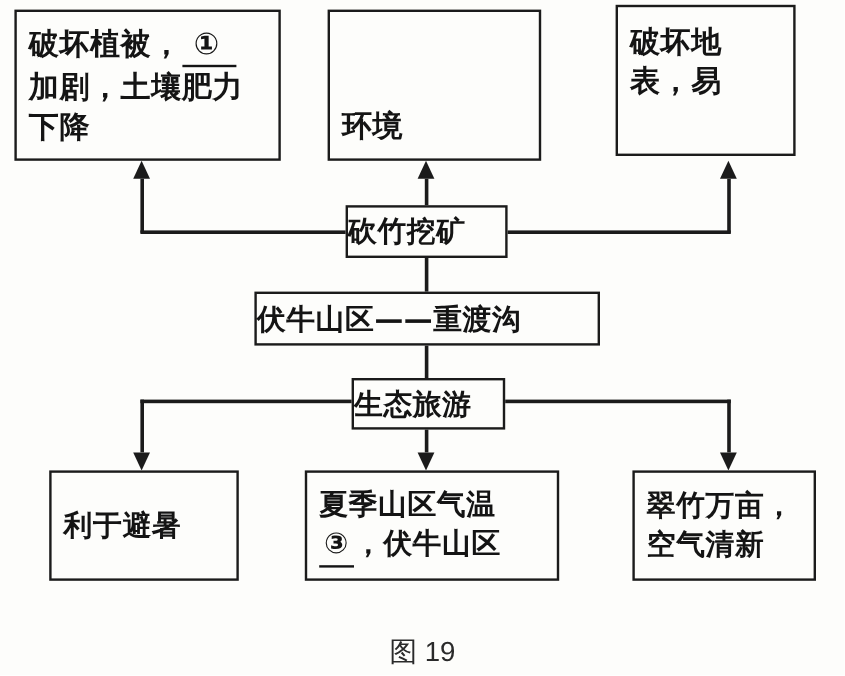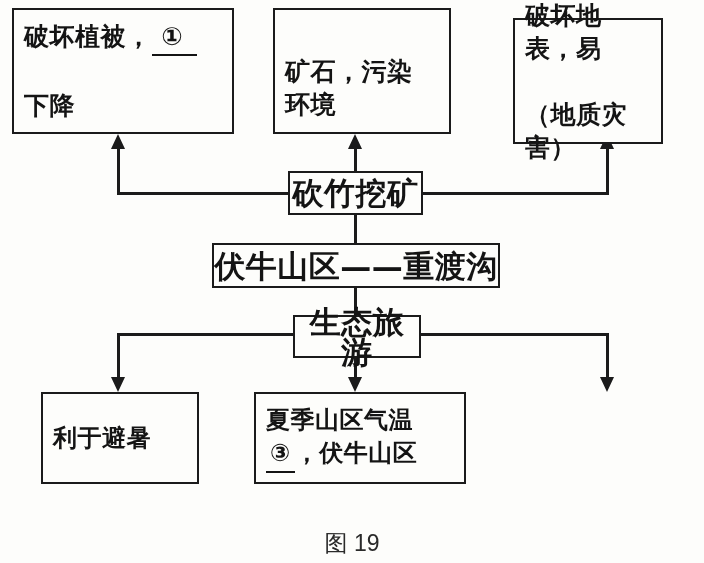--- a/index.html
+++ b/index.html
@@ -27,21 +27,21 @@
     z-index: 5;
   }
   .box .txt {
     width: 100%;
     color: #141414;
     font-weight: 700;
     letter-spacing: 0.5px;
   }
   .box.topbox .txt { padding: 0 10px; font-size: 25px; line-height: 33px; }
   .box.bottombox .txt { padding: 0 10px; font-size: 24px; line-height: 33px; text-align: left; }
-  .box.spine .txt { text-align: center; font-size: 31px; line-height: 30px; }
+  .box.spine .txt { text-align: left; font-size: 24px; line-height: 30px; }
 
   .nowrap { white-space: nowrap; }
   .blank {
     border-bottom: 2px solid #141414;
     padding: 0 4px 1px 4px;
     display: inline-block;
   }
   .blank.wide { padding: 0 14px 1px 10px; }
   .blank.pre  { padding: 0 6px 1px 16px; }
 
@@ -87,38 +87,37 @@
   }
 </style>
 </head>
 <body>
 
 <div id="canvas">
 
   <div class="box topbox" style="left:12px; top:8px; width:222px; height:126px;">
     <div class="txt">
       <span class="nowrap"><span>破坏植被，</span><span class="blank wide">①</span></span><br>
-      <br>
+      <span>加剧，土壤肥力</span><br>
       <span>下降</span>
     </div>
   </div>
 
   <div class="box topbox" style="left:273px; top:8px; width:178px; height:126px;">
     <div class="txt">
       <br>
-      <span>矿石，污染</span><br>
+      <br>
       <span>环境</span>
     </div>
   </div>
 
-  <div class="box topbox" style="left:513px; top:18px; width:150px; height:126px;">
+  <div class="box topbox" style="left:513px; top:4px; width:150px; height:126px;">
     <div class="txt">
       <span>破坏地表，易</span><br>
       <br>
-      <span>（地质灾害）</span>
     </div>
   </div>
 
   <div class="box spine" style="left:288px; top:171px; width:135px; height:44px;">
     <div class="txt">砍竹挖矿</div>
   </div>
 
   <div class="box spine" style="left:293px; top:315px; width:128px; height:43px;">
     <div class="txt">生态旅游</div>
   </div>
@@ -133,20 +132,26 @@
     </div>
   </div>
 
   <div class="box bottombox" style="left:254px; top:392px; width:212px; height:92px;">
     <div class="txt">
       <span>夏季山区气温</span><br>
       <span class="nowrap"><span class="blank">③</span><span>，伏牛山区</span></span>
     </div>
   </div>
 
+  <div class="box bottombox" style="left:527px; top:392px; width:153px; height:92px;">
+    <div class="txt">
+      <span>翠竹万亩，</span><br>
+      <span>空气清新</span>
+    </div>
+  </div>
 
   <div class="hline" style="left:117px; top:192px; width:173px;"></div>
   <div class="vline" style="left:117px; top:149px; height:45px;"></div>
   <div class="arrow-up" style="left:111px; top:134px;"></div>
 
   <div class="hline" style="left:421px; top:192px; width:188px;"></div>
   <div class="vline" style="left:606px; top:149px; height:45px;"></div>
   <div class="arrow-up" style="left:600px; top:134px;"></div>
 
   <div class="vline" style="left:354px; top:149px; height:24px;"></div>

